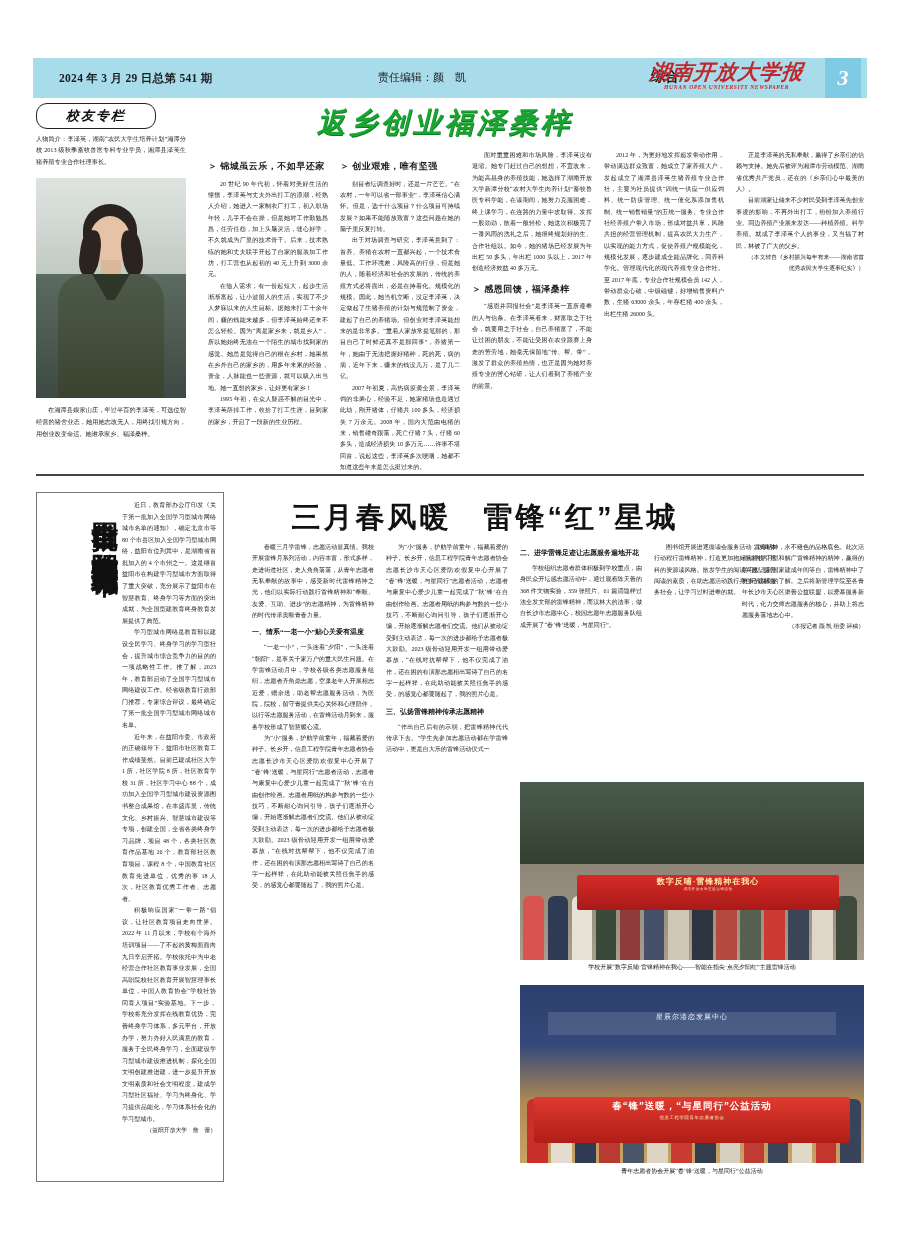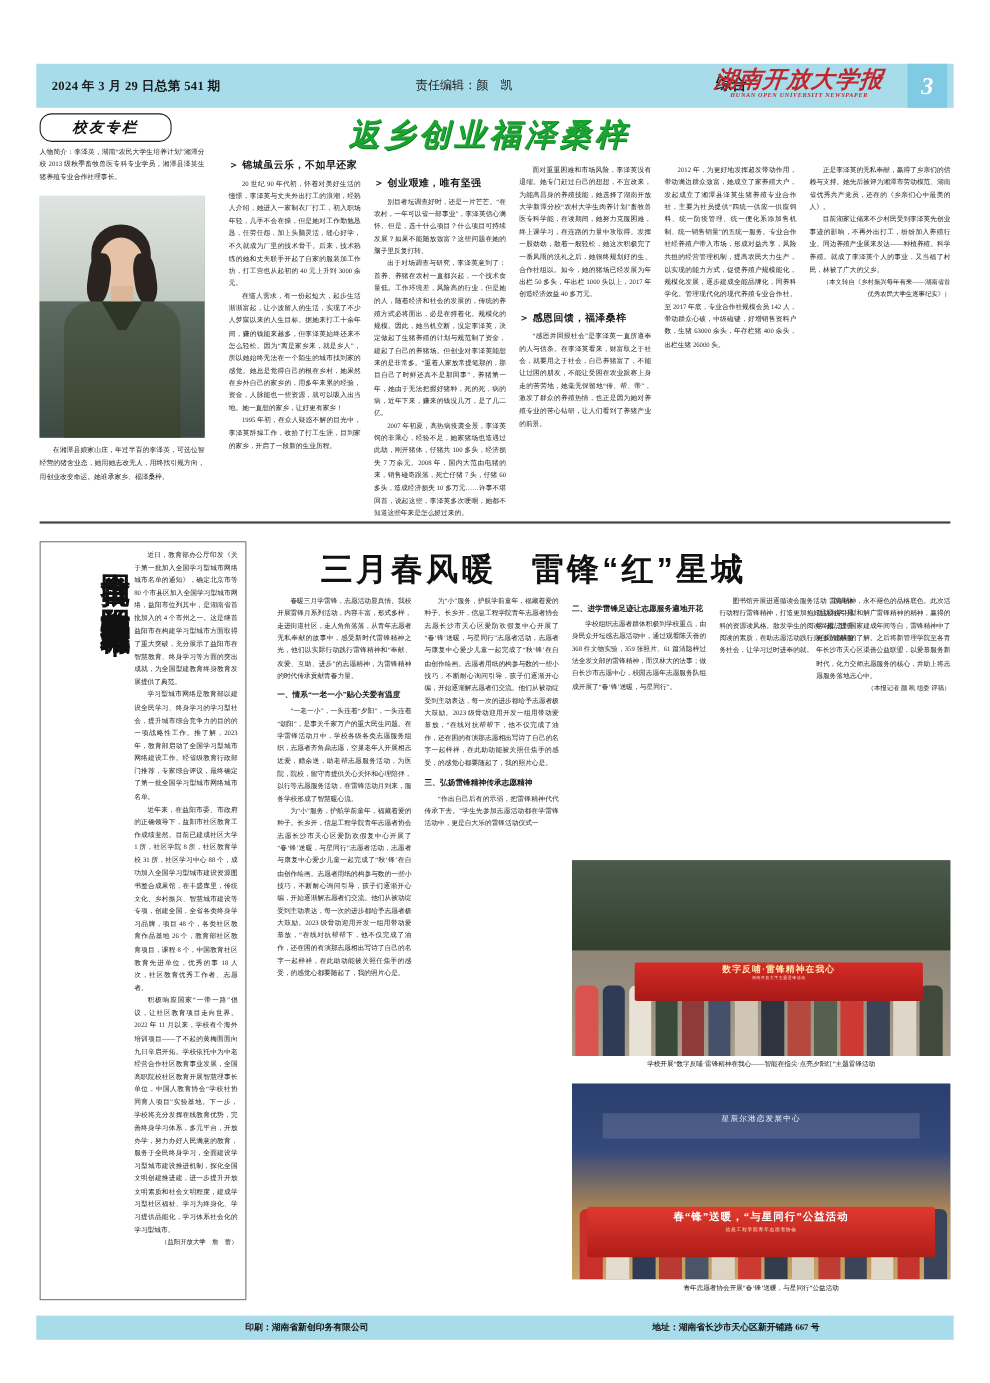--- a/index.html
+++ b/index.html
@@ -17,21 +17,21 @@
   }
   
   .masthead{
     position:absolute;left:33px;top:58px;width:834px;height:40px;
     background:#a8dcea;
     display:flex;align-items:center;
   }
   .mh-date{
     font-family:"Liberation Serif",serif;
     font-weight:bold;font-size:11.5px;color:#1b1b1b;
-    margin-left:14px;letter-spacing:.3px;white-space:nowrap;
+    margin-left:26px;letter-spacing:.3px;white-space:nowrap;
   }
   .mh-editor{
     position:absolute;left:345px;top:12px;
     font-size:11px;font-weight:normal;color:#1b1b1b;white-space:nowrap;
   }
   .mh-section{
     position:absolute;left:618px;top:10px;
     font-size:14px;font-weight:bold;color:#1b1b1b;
   }
   .mh-logo{
@@ -212,21 +212,21 @@
     <div class="pt-neck"></div>
     <div class="pt-body"></div>
     <div class="pt-inner"></div>
     <div class="pt-collar"></div>
   </div>
 
   <div class="pcap">在湘潭县娘家山庄，年过半百的李泽英，可选位智经营的猪舍业态，她用她志改无人，用终找引规方向，用创业改变命运。她谁承家乡、福泽桑梓。</div>
 
   <div class="hl-top">返乡创业福泽桑梓</div>
 
-  <div class="col" style="left:208px;top:136px;width:120px;height:300px;">
+  <div class="col" style="left:208px;top:152px;width:120px;height:300px;">
     <div class="sub">锦城虽云乐，不如早还家</div>
     <p>20 世纪 90 年代初，怀着对美好生活的憧憬，李泽英与丈夫外出打工的浪潮，经熟人介绍，她进入一家制衣厂打工，初入职场年轻，几手不会在操，但是她对工作勤勉恳恳，任劳任怨，加上头脑灵活，缝心好学，不久就成为厂里的技术骨干。后来，技术熟练的她和丈夫联手开起了自家的服装加工作坊，打工营也从起初的 40 元上升到 3000 余元。</p>
     <p>在恼人需求，有一份起短大，起步生活渐渐富起，让小波留人的生活，实现了不少人梦寐以来的人生目标。据她来打工十余年间，赚的钱能来越多，但李泽英始终还来不怎么轻松。因为“离是家乡来，就是乡人”，所以她始终无法在一个陌生的城市找到家的感觉。她总是觉得自己的根在乡村，她果然在乡外自己的家乡的，用多年来累的经验，资金，人脉能也一些资源，就可以吸入出当地。她一直想的家乡，让好更有家乡！</p>
     <p>1995 年初，在众人疑惑不解的目光中，李泽英辞掉工作，收拾了打工生涯，目到家的家乡，开启了一段新的生业历程。</p>
   </div>
 
   <div class="col" style="left:340px;top:152px;width:120px;height:300px;">
     <div class="sub">创业艰难，唯有坚强</div>
     <p>别目者坛调查好时，还是一片芒芒。“在农村，一年可以省一部事业”，李泽英信心满怀。但是，选十什么项目？什么项目可持续发展？如果不能随放致富？这些问题在她的脑子里反复打转。</p>
     <p>出于对场调查与研究，李泽英意到了：首养、养猪在农村一直都兴起，一个技术食量低。工作环境差，风险高的行业，但是她的人，随着经济和社会的发展的，传统的养殖方式必将面出，必是在持着化。规模化的规模。因此，她当机立断，没定李泽英，决定做起了生猪养殖的计划与规范制了资金，建起了自己的养猪场。但创业对李泽英能想来的是非常多。“重着人家放常提笔那的，那目自己了时鲜还真不是那回事”，养猪第一年，她由于无法把握好猪种，死的死，病的病，近年下来，赚来的钱没几万，是了几二亿。</p>
@@ -335,18 +335,14 @@
       <span class="pers" style="left:86%;background:#c3352e;"></span>
       <span class="pers" style="left:93%;background:#39435a;"></span>
     </div>
     <div class="ph2-banner">
       <span>春“锋”送暖，“与星同行”公益活动</span>
       <small>信息工程学院青年志愿者协会</small>
     </div>
   </div>
   <div class="ph-cap" style="left:520px;top:1167px;width:344px;">青年志愿者协会开展“春‘锋’送暖，与星同行”公益活动</div>
 
-  <div class="footer">
-    <div class="ft-l">印刷：湖南省新创印务有限公司</div>
-    <div class="ft-r">地址：湖南省长沙市天心区新开铺路 667 号</div>
-  </div>
 
 </div>
 
 </body></html>

